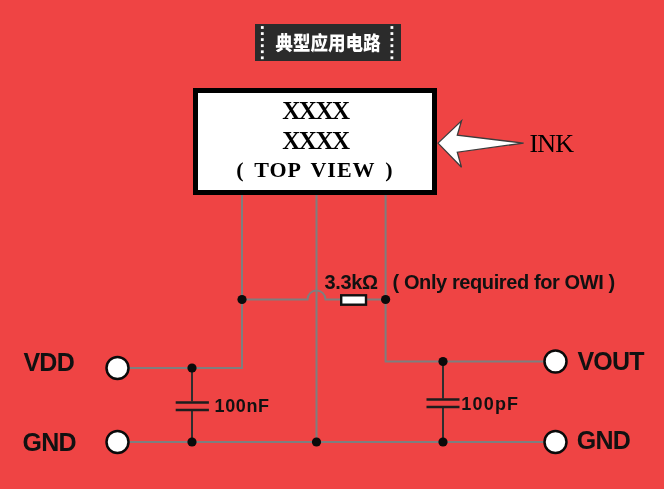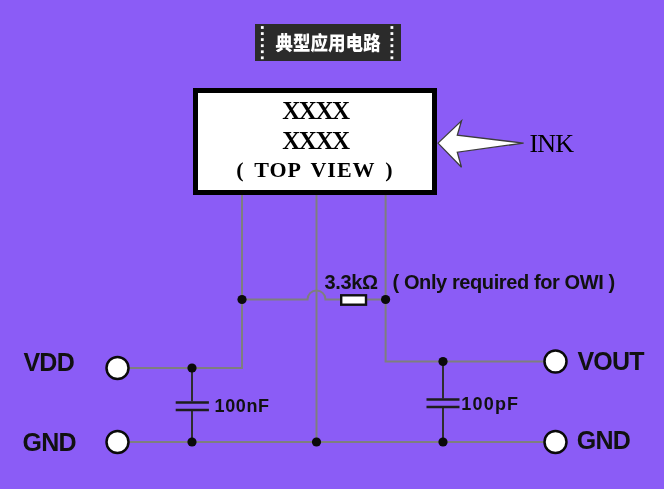--- a/index.html
+++ b/index.html
@@ -1,16 +1,16 @@
 <!DOCTYPE html>
 <html><head>
 <meta charset="utf-8">
 <style>
   html,body{margin:0;padding:0;background:#ffffff;}
-  .stage{position:relative;width:664px;height:489px;background:#8b5cf6;overflow:hidden;}
+  .stage{position:relative;width:664px;height:489px;background:#ef4444;overflow:hidden;}
   svg{display:block;}
   .wire{stroke:#7e7e7e;stroke-width:2;fill:none;}
   .plate{stroke:#1d1d1d;stroke-width:2.5;fill:none;}
   .capwire{stroke:#2e2e2e;stroke-width:2;fill:none;}
   .dot{fill:#0a0a0a;stroke:none;}
   .terminal{fill:#ffffff;stroke:#0a0a0a;stroke-width:2.5;}
   .chipbox{fill:#ffffff;stroke:#000000;stroke-width:5;}
   .resbody{fill:#ffffff;stroke:#111111;stroke-width:2.4;}
   .arrow{fill:#ffffff;stroke:#3c3c3c;stroke-width:1.3;stroke-linejoin:miter;}
   .banner-bg{fill:#2b2b2b;}

